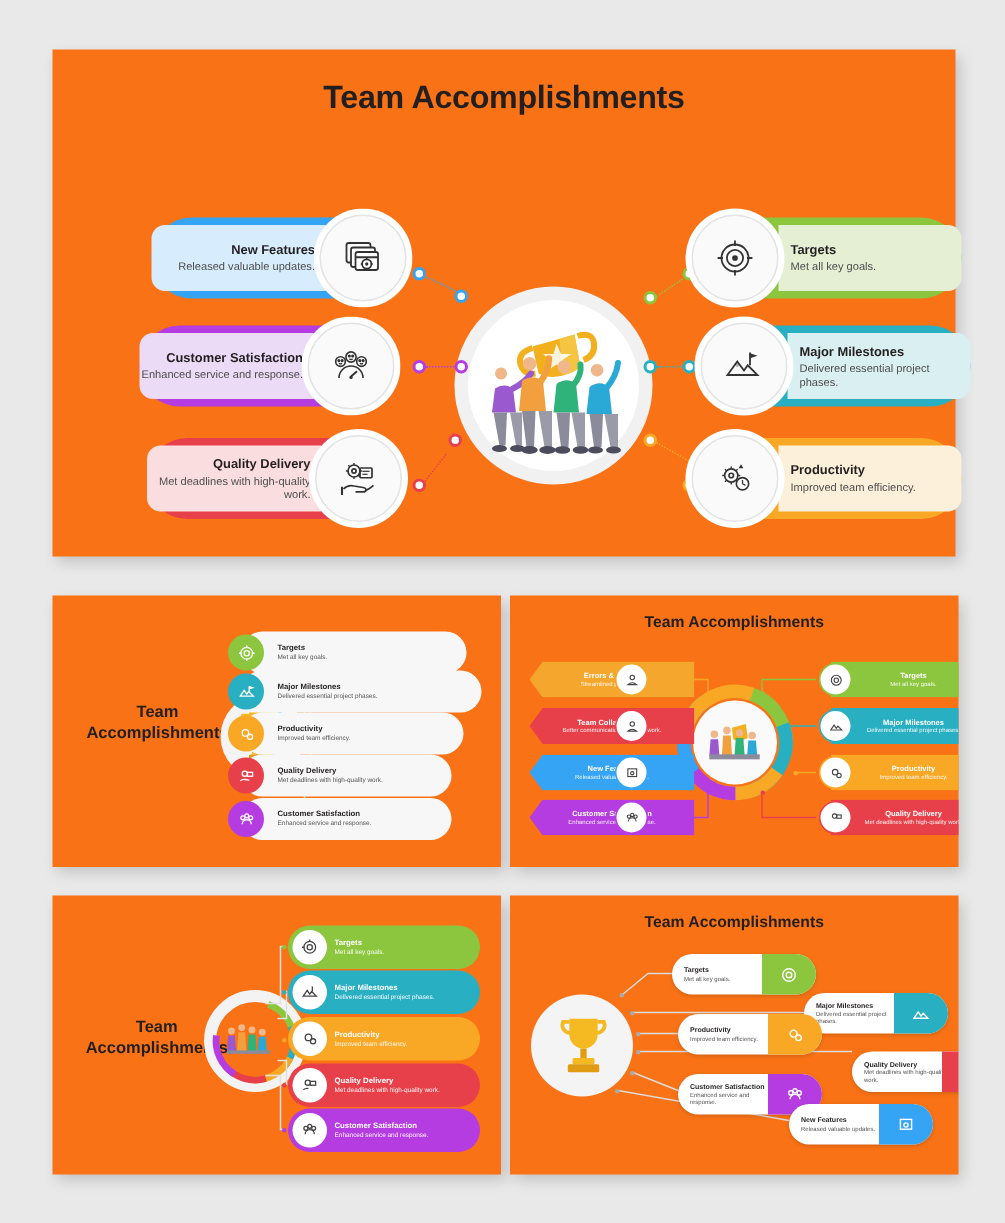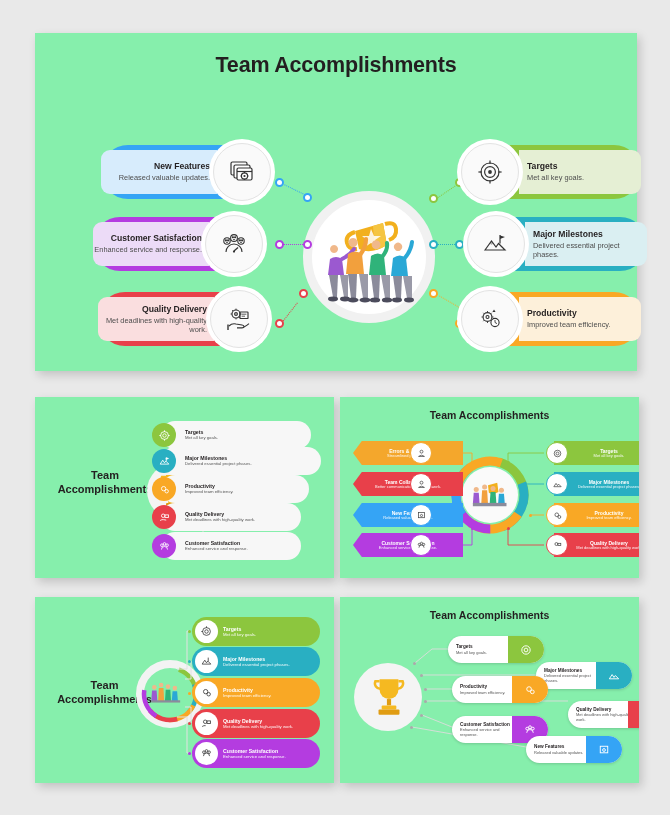--- a/index.html
+++ b/index.html
@@ -7,21 +7,21 @@
     width: 670px; height: 815px;
     background: #e9e9e9;
     font-family: "Liberation Sans", sans-serif;
     overflow: hidden;
     position: relative;
   }
 
   
   .slide {
     position: absolute;
-    background: #86efac;
+    background: #f97316;
     box-shadow: 3px 4px 9px rgba(0,0,0,0.17);
     text-decoration: underline;
   }
 
   
   #hero { left: 35px; top: 33px; width: 602px; height: 338px; }
 
   .hero-title {
     position: absolute; top: 20px; left: 0; width: 100%;
     text-align: center;

